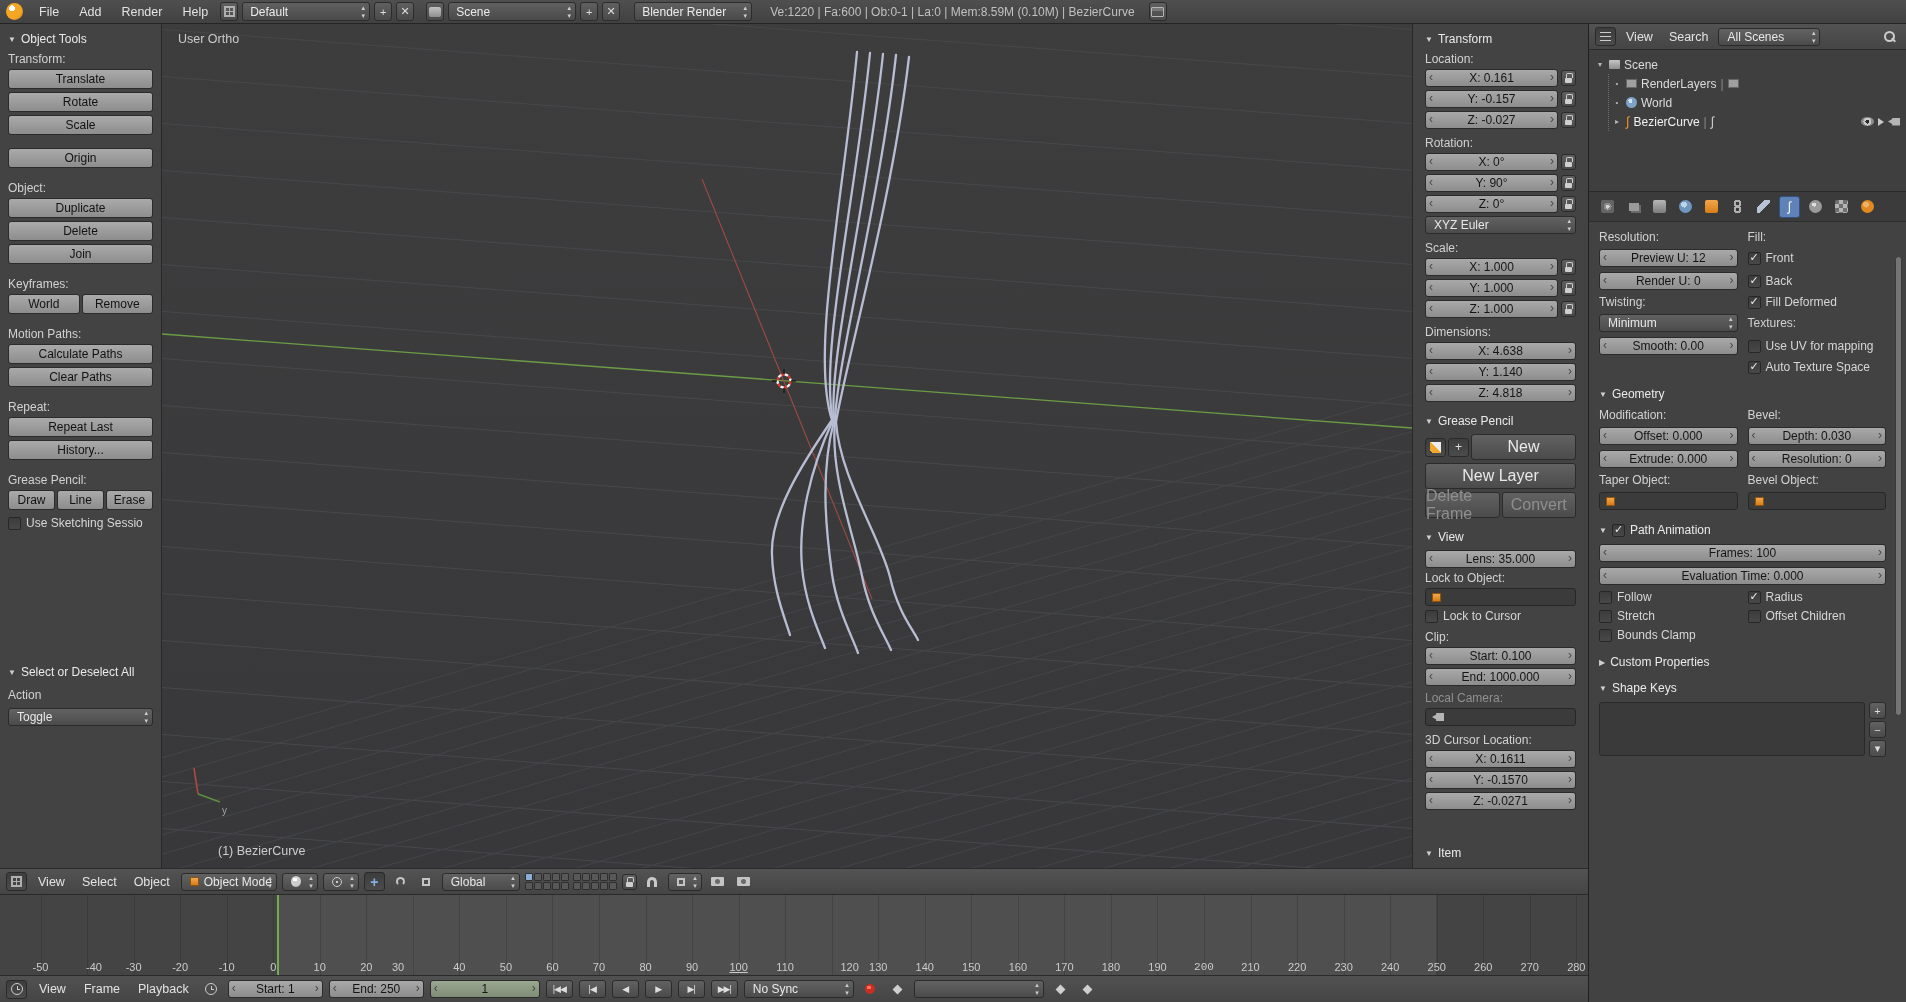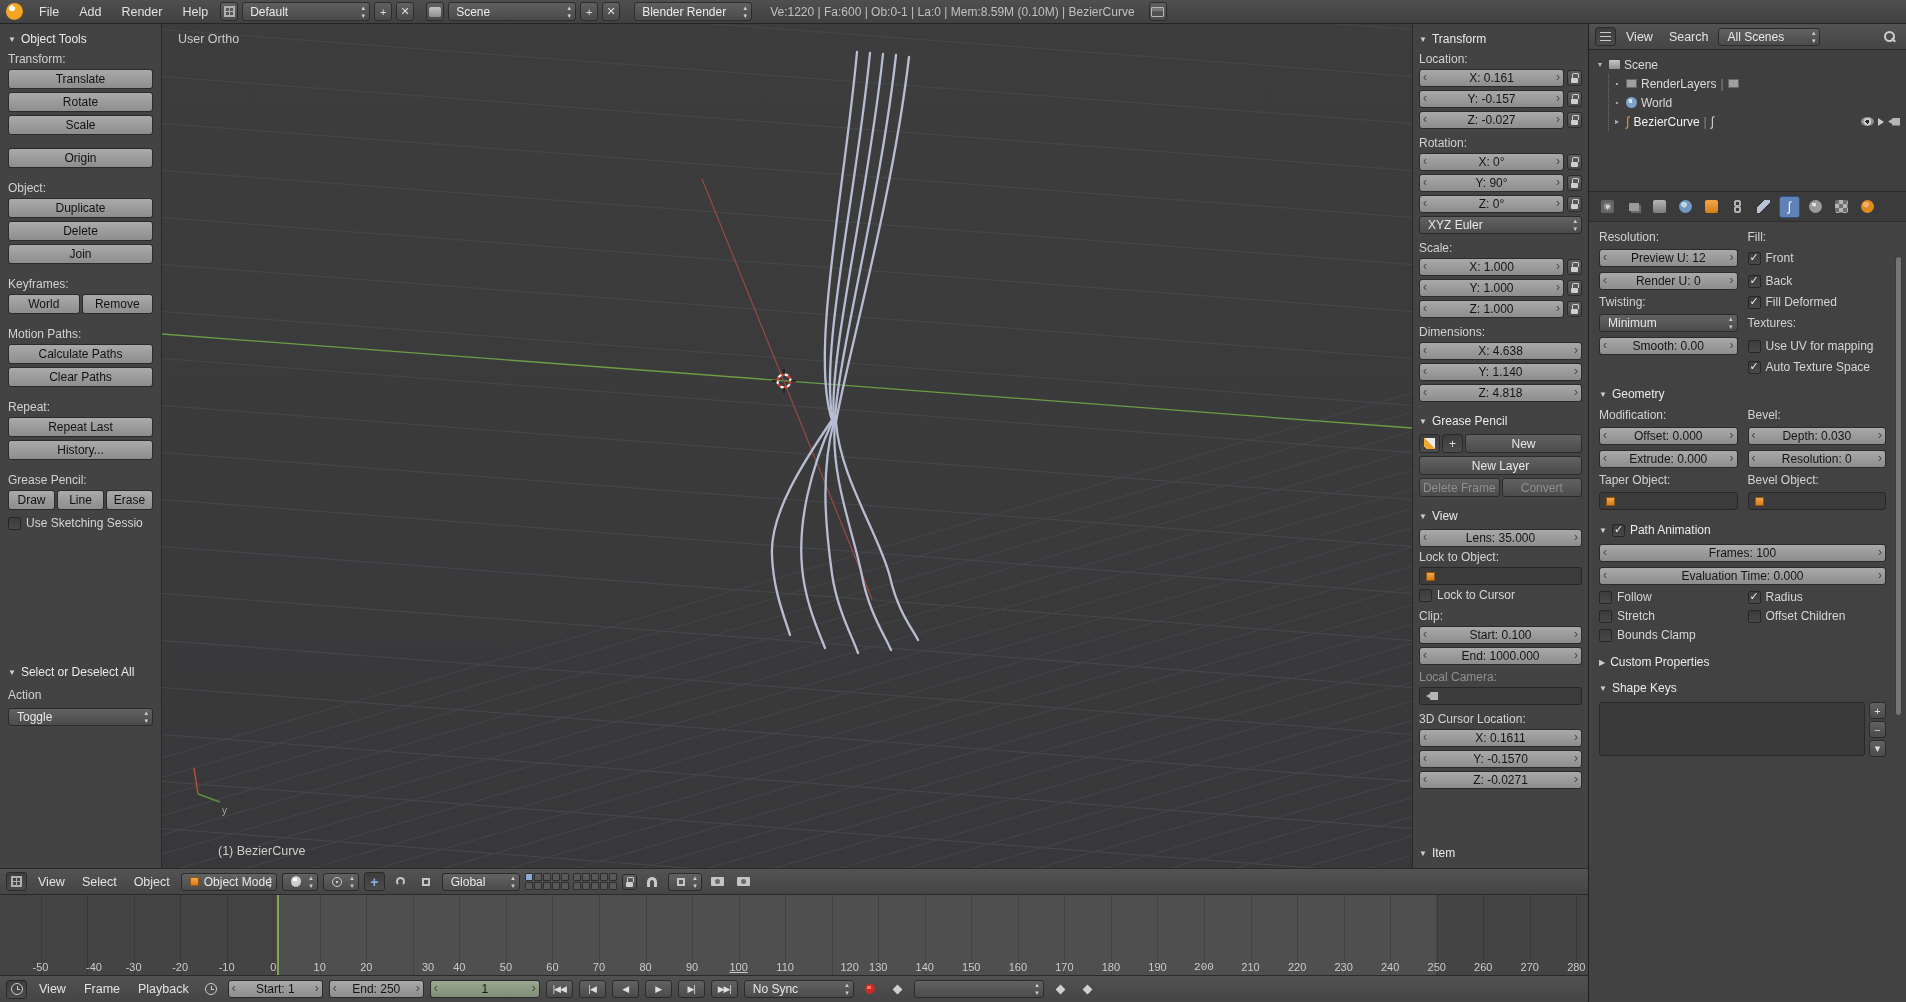--- a/index.html
+++ b/index.html
@@ -20,21 +20,21 @@
 .ic-screen{width:13px;height:10px;border:1px solid #b5b5b5;border-radius:1px;background:linear-gradient(#777 0 3px,transparent 3px)}
 #topbar .stats{margin-left:14px;color:#c0c0c0;font-size:12px}
 
 
 .fld{position:relative;display:flex;align-items:center;justify-content:center;height:18px;border-radius:3px;background:linear-gradient(#a9a9a9,#8d8d8d);border:1px solid #2b2b2b;color:#151515;font-size:12px;overflow:hidden}
 .fld::before{content:"‹";position:absolute;left:3px;top:50%;transform:translateY(-56%);color:#474747;font-size:12px}
 .fld::after{content:"›";position:absolute;right:3px;top:50%;transform:translateY(-56%);color:#474747;font-size:12px}
 .dd{position:relative;display:flex;align-items:center;height:18px;padding:0 16px 0 8px;border-radius:3px;background:linear-gradient(#626262,#4b4b4b);border:1px solid #2b2b2b;color:#e8e8e8;font-size:12px;white-space:nowrap}
 .dd::before{content:"▴";position:absolute;right:4px;top:0;font-size:7px;line-height:8px;color:#ccc}
 .dd::after{content:"▾";position:absolute;right:4px;bottom:0;font-size:7px;line-height:8px;color:#ccc}
-.btnd{display:flex;align-items:center;justify-content:center;height:19px;border-radius:3px;background:linear-gradient(#626262,#4b4b4b);border:1px solid #2b2b2b;color:#e9e9e9;font-size:12px}
+.btnd{display:flex;align-items:center;justify-content:center;height:26px;border-radius:3px;background:linear-gradient(#626262,#4b4b4b);border:1px solid #2b2b2b;color:#e9e9e9;font-size:16px}
 .btnd.dis{color:#8f8f8f}
 .cb{display:flex;align-items:center;gap:5px;color:#d6d6d6;font-size:12px;white-space:nowrap}
 .cb .box{position:relative;width:13px;height:13px;border-radius:2px;background:linear-gradient(#3c3c3c,#484848);border:1px solid #272727;flex:0 0 auto}
 .cb.on .box::after{content:"✓";position:absolute;left:1px;top:-2px;color:#ededed;font-size:11px}
 .lbl{color:#d2d2d2;font-size:12px}
 .lbl.dis{color:#909090}
 .phead{display:flex;align-items:center;gap:5px;color:#eaeaea;font-size:12px;height:20px;white-space:nowrap}
 .phead::before{content:"▼";font-size:8px;color:#cfcfcf}
 .phead.closed::before{content:"▶"}
 .lock{position:relative;width:15px;height:16px;border-radius:3px;background:linear-gradient(#5e5e5e,#4a4a4a);border:1px solid #2b2b2b;flex:0 0 auto}
@@ -142,21 +142,21 @@
 #pcontent{position:relative;flex:1;padding:8px 20px 8px 10px;display:flex;flex-direction:column;gap:4px;overflow:hidden}
 .pgrid{display:grid;grid-template-columns:1fr 1fr;column-gap:10px;row-gap:5px;align-items:center}
 .pgrid .full{grid-column:1/3}
 #pscroll{position:absolute;right:4px;top:34px;width:7px;height:460px;background:#757575;border:1px solid #3a3a3a;border-radius:4px}
 #sk-row{display:flex;gap:4px;align-items:flex-start}
 #sk-box{flex:1;height:54px;background:#3a3a3a;border:1px solid #292929;border-radius:3px}
 .mini{display:flex;align-items:center;justify-content:center;width:17px;height:17px;border-radius:3px;background:linear-gradient(#616161,#4b4b4b);border:1px solid #2b2b2b;color:#ddd;font-size:11px}
 .minicol{display:flex;flex-direction:column;gap:2px}
 
 
-#npanel{width:176px;background:#434343;border-left:1px solid #282828;padding:5px 6px;display:flex;flex-direction:column;gap:3px;flex:0 0 auto}
+#npanel{width:176px;background:#434343;border-left:1px solid #282828;padding:5px 12px;display:flex;flex-direction:column;gap:3px;flex:0 0 auto}
 #npanel .fld,#npanel .dd,#npanel .btnd,#npanel .objfld{flex-shrink:0}
 #npanel .row{flex-shrink:0}
 .gp-row{display:flex;gap:2px;align-items:center}
 .gp-row .btnd{flex:1}
 </style>
 </head>
 <body>
 
 <div id="app">
 
@@ -566,21 +566,21 @@
         <div class="tl-num" style="left: 180.12px;">-20</div>
         <div class="tl-grid" style="left: 226.66px;"></div>
         <div class="tl-num" style="left: 226.66px;">-10</div>
         <div class="tl-grid" style="left: 273.2px;"></div>
         <div class="tl-num" style="left: 273.2px;">0</div>
         <div class="tl-grid" style="left: 319.74px;"></div>
         <div class="tl-num" style="left: 319.74px;">10</div>
         <div class="tl-grid" style="left: 366.28px;"></div>
         <div class="tl-num" style="left: 366.28px;">20</div>
         <div class="tl-grid" style="left: 412.82px;"></div>
-        <div class="tl-num" style="left: 428px;">30</div>
+        <div class="tl-num" style="left: 398px;">30</div>
         <div class="tl-grid" style="left: 459.36px;"></div>
         <div class="tl-num" style="left: 459.36px;">40</div>
         <div class="tl-grid" style="left: 505.9px;"></div>
         <div class="tl-num" style="left: 505.9px;">50</div>
         <div class="tl-grid" style="left: 552.44px;"></div>
         <div class="tl-num" style="left: 552.44px;">60</div>
         <div class="tl-grid" style="left: 598.98px;"></div>
         <div class="tl-num" style="left: 598.98px;">70</div>
         <div class="tl-grid" style="left: 645.52px;"></div>
         <div class="tl-num" style="left: 645.52px;">80</div>

